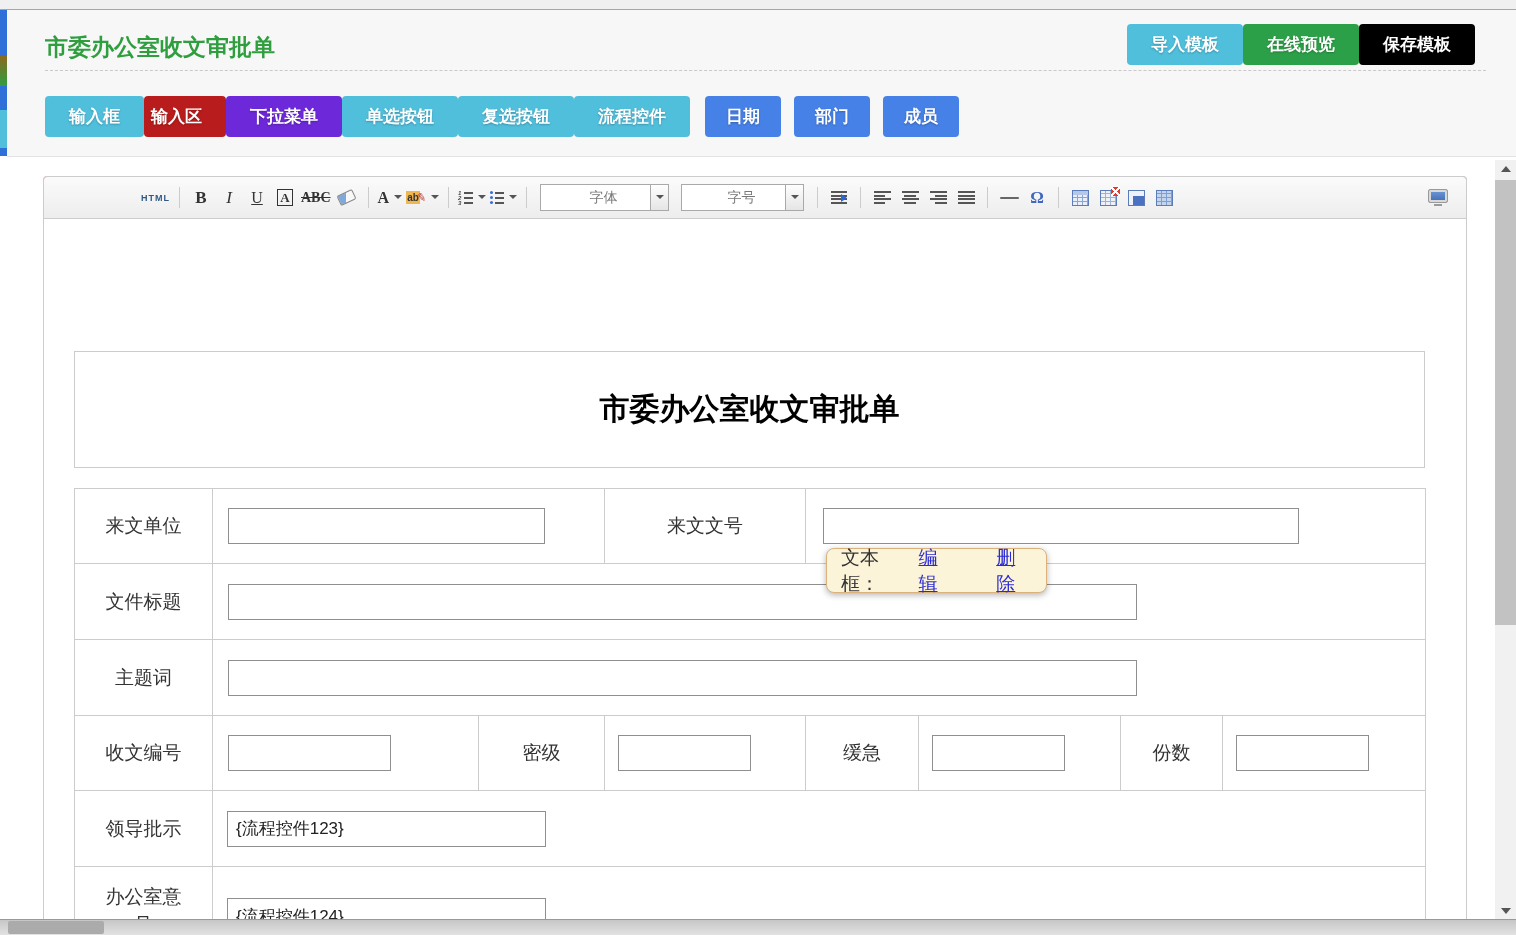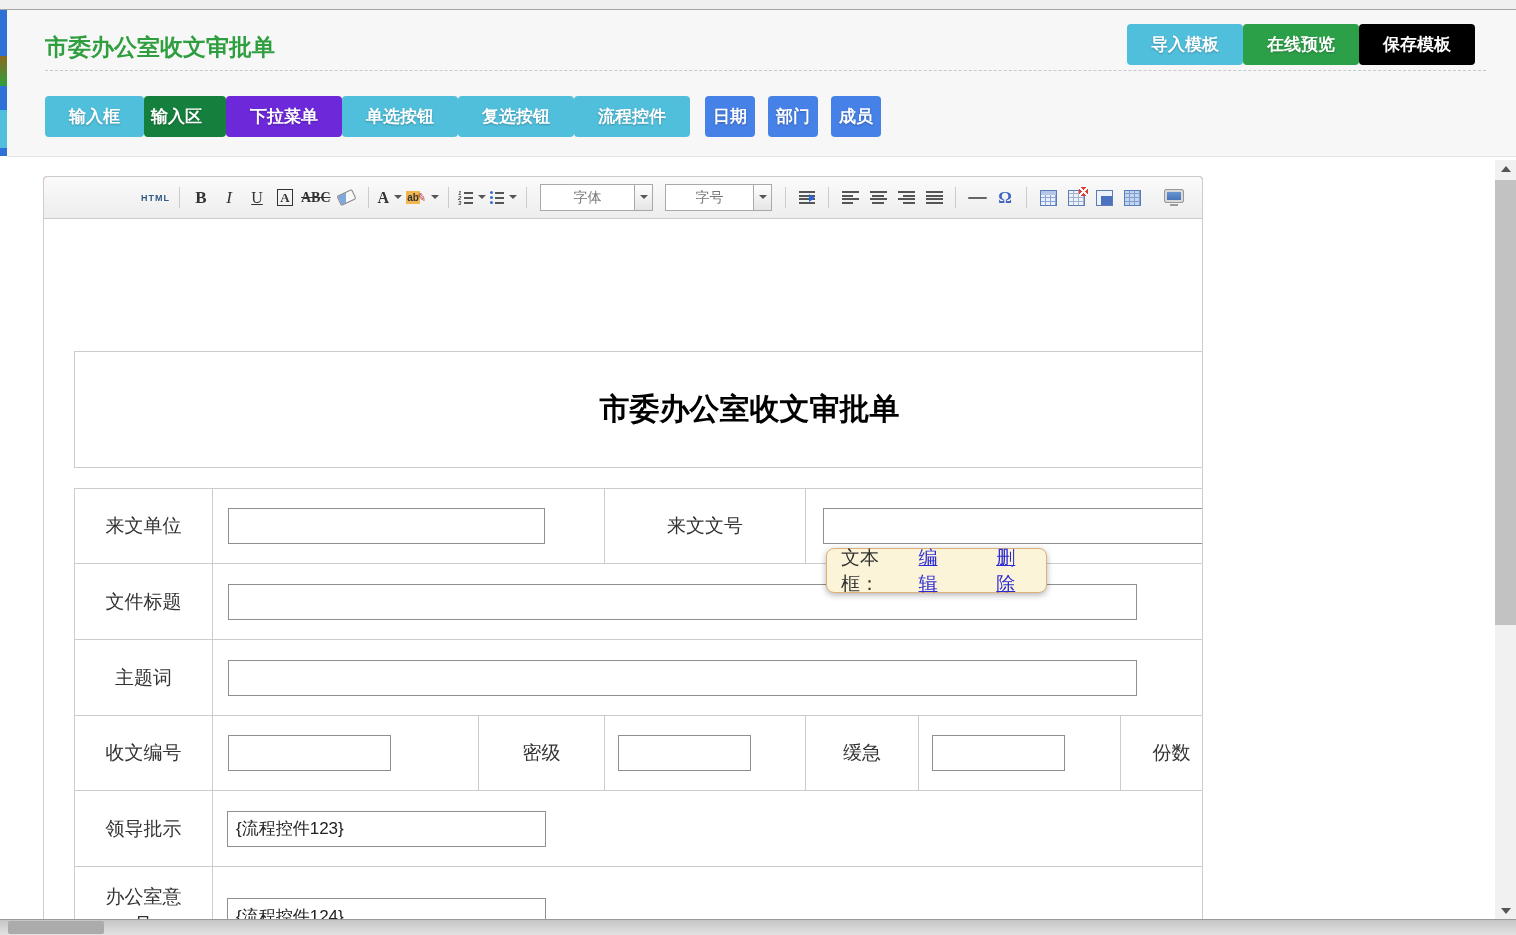--- a/index.html
+++ b/index.html
@@ -17,23 +17,23 @@
   .header{position:absolute;left:7px;top:10px;right:0;height:146px;background:#f7f7f7;border-bottom:1px solid #e3e3e3;}
   .header-title{position:absolute;left:38px;top:22px;font-family:"Liberation Serif",serif;font-size:23px;font-weight:bold;color:#2e9e3e;}
   .dashed{position:absolute;left:38px;right:30px;top:60px;border-top:1px dashed #c9c9c9;}
   .actions{position:absolute;right:41px;top:14px;display:flex;align-items:flex-end;}
   .widgets{position:absolute;left:38px;top:86px;display:flex;align-items:center;}
   .wgroup-teal{display:flex;}
   .wgroup-blue{display:flex;gap:13px;margin-left:15px;}
   .btn{display:inline-flex;align-items:center;justify-content:center;height:41px;border-radius:4px;
        color:#fff;font-size:17px;font-weight:bold;text-shadow:0 1px 2px rgba(0,0,0,.25);cursor:pointer;white-space:nowrap;}
   .pad3{padding:0 24px;}
-  .pad2{padding:0 8px;}
-  
-  .editor{position:absolute;left:43px;top:176px;width:1160px;height:744px;border:1px solid #ccc;border-bottom:none;
+  .pad2{padding:0 21px;}
+  
+  .editor{position:absolute;left:43px;top:176px;width:1424px;height:744px;border:1px solid #ccc;border-bottom:none;
           border-radius:4px 4px 0 0;background:#ef4444;overflow:hidden;box-sizing:border-box;}
   .toolbar{height:41px;background:linear-gradient(180deg,#fbfbfb,#ededed);border-bottom:1px solid #ccc;
            display:flex;align-items:center;padding:0 18px 0 95px;}
   .tb{height:26px;min-width:24px;display:inline-flex;align-items:center;justify-content:center;
       margin:0 2px;border-radius:3px;cursor:pointer;color:#333;position:relative;}
   .sep{width:1px;height:21px;background:#ccc;margin:0 7px;flex:none;}
   .tb-html{font-size:9px;font-weight:bold;letter-spacing:1px;color:#2f5a86;}
   .tb-b{font-family:"Liberation Serif",serif;font-weight:bold;font-size:17px;}
   .tb-i{font-family:"Liberation Serif",serif;font-style:italic;font-size:17px;}
   .tb-u{font-family:"Liberation Serif",serif;font-size:16px;text-decoration:underline;}
@@ -44,21 +44,21 @@
   .tb-a{font-family:"Liberation Serif",serif;font-size:16px;font-weight:bold;}
   .caret{width:0;height:0;border:4px solid transparent;border-top-color:#555;margin:3px 0 0 5px;}
   .hl{display:inline-flex;align-items:flex-end;}
   .hl-ab{font-size:10px;font-weight:bold;background:#f0b64f;padding:0 1px;line-height:13px;}
   .hl-pen{font-size:11px;color:#b33;margin-left:-3px;transform:rotate(10deg);}
   .listicon{display:flex;flex-direction:column;gap:2px;}
   .lrow{display:flex;align-items:center;gap:2px;height:3px;}
   .ln{font-size:6px;line-height:4px;color:#444;font-weight:bold;width:4px;}
   .dot{width:3px;height:3px;background:#3a6cd0;border-radius:50%;}
   .lbar{width:9px;height:2px;background:#555;}
-  .combo{display:inline-flex;height:25px;border:1px solid #a9a9a9;background:#fff;margin:0 6px;cursor:pointer;}
+  .combo{display:inline-flex;height:25px;border:1px solid #a9a9a9;background:#fff;margin:0 6px;cursor:pointer;padding-left:16px;}
   .combo-text{display:flex;align-items:center;justify-content:center;font-family:"Liberation Serif",serif;
               font-size:14px;color:#777;}
   .combo-ff .combo-text{width:93px;}
   .combo-fs .combo-text{width:87px;}
   .combo-btn{width:17px;border-left:1px solid #a9a9a9;background:linear-gradient(#fefefe,#e5e5e5);
              display:flex;align-items:center;justify-content:center;}
   .combo-btn .caret{margin:3px 0 0 0;}
   .indicon{width:16px;height:13px;display:flex;flex-direction:column;justify-content:space-between;position:relative;}
   .indicon i{display:block;height:2px;background:#555;}
   .indicon .indarrow{position:absolute;right:-4px;top:3px;width:0;height:0;border:4px solid transparent;border-left:6px solid #2a66d8;background:none;}
@@ -136,21 +136,21 @@
   <div class="header-title">市委办公室收文审批单</div>
   <div class="actions">
     <span class="btn pad3" style="background-color: rgb(80, 191, 220);">导入模板</span>
     <span class="btn pad3" style="background-color: rgb(44, 160, 72);">在线预览</span>
     <span class="btn pad3" style="background-color: #000000;">保存模板</span>
   </div>
   <div class="dashed"></div>
   <div class="widgets">
     <div class="wgroup-teal">
       <span class="btn pad3" style="background-color: rgb(80, 191, 220);">输入框</span>
-      <span class="btn pad3" style="background-color: #15803d; padding-left: 7px;">输入区</span>
+      <span class="btn pad3" style="background-color: #b91c1c; padding-left: 7px;">输入区</span>
       <span class="btn pad3" style="background-color: #6d28d9;">下拉菜单</span>
       <span class="btn pad3" style="background-color: rgb(80, 191, 220);">单选按钮</span>
       <span class="btn pad3" style="background-color: rgb(80, 191, 220);">复选按钮</span>
       <span class="btn pad3" style="background-color: rgb(80, 191, 220);">流程控件</span>
     </div>
     <div class="wgroup-blue">
       <span class="btn pad2" style="background-color: rgb(70, 129, 232);">日期</span>
       <span class="btn pad2" style="background-color: rgb(70, 129, 232);">部门</span>
       <span class="btn pad2" style="background-color: rgb(70, 129, 232);">成员</span>
     </div>

